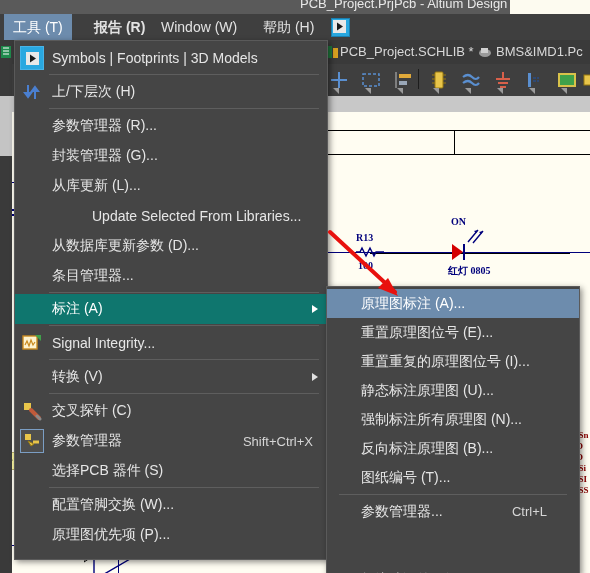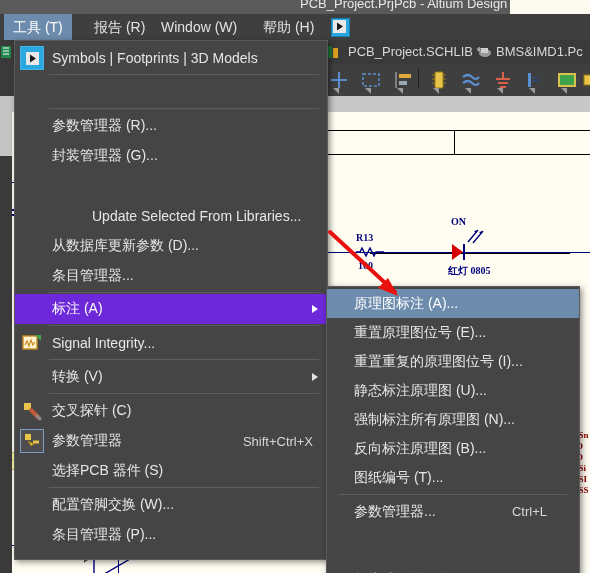--- a/index.html
+++ b/index.html
@@ -111,21 +111,21 @@
   }
   .menu-gutter{
     position:absolute;left:0;top:0;width:34px;height:100%;
     background:#454545;
   }
   .mi{
     position:absolute;left:0;width:312px;height:30px;
     display:flex;align-items:center;
     font-size:14px;color:#e6e6e6;cursor:default;
   }
-  .mi.hl{background:#6d28d9;color:#ffffff;}
+  .mi.hl{background:#0f766e;color:#ffffff;}
   .mi .mi-ico{
     width:34px;height:30px;flex:0 0 34px;
     display:flex;align-items:center;justify-content:center;
   }
   .mi .mi-lbl{flex:1;padding-left:3px;white-space:nowrap;}
   .mi .mi-acc{
     padding-right:14px;font-size:13px;color:#d6d6d6;white-space:nowrap;
   }
   .mi .mi-arrow{
     position:absolute;right:9px;top:11px;width:0;height:0;
@@ -146,59 +146,59 @@
     position:absolute;left:326px;top:286px;width:252px;height:287px;
     background:#454545;border:1px solid #5a5a5a;
     box-shadow:2px 2px 6px rgba(0,0,0,.45);
   }
   .smi{
     position:absolute;left:0;width:252px;height:29px;
     display:flex;align-items:center;
     font-size:14px;color:#e6e6e6;cursor:default;
   }
   .smi.hl{background:#6d8cad;color:#ffffff;}
-  .smi .smi-lbl{flex:1;padding-left:27px;white-space:nowrap;}
+  .smi .smi-lbl{flex:1;padding-left:34px;white-space:nowrap;}
   .smi .smi-acc{padding-right:32px;font-size:13px;color:#d6d6d6;}
   .ssep{position:absolute;left:12px;width:228px;height:1px;background:#5e5e5e;}
 
   
   .red-arrow{position:absolute;left:0;top:0;width:590px;height:573px;pointer-events:none;}
 </style>
 </head>
 <body>
 
 <div id="app-root">
 
   <div class="titlebar">
     <div class="titlebar-text">PCB_Project.PrjPcb - Altium Design</div>
   </div>
 
   <div class="menubar">
     <div class="menu-item" style="left:0px;">) </div>
     <div class="menu-item active" style="left:4px;">工具 (T)</div>
-    <div class="menu-item" style="left:85px;">报告 (R)</div>
+    <div class="menu-item" style="left:85px;font-weight:bold;">报告 (R)</div>
     <div class="menu-item" style="left:152px;">Window (W)</div>
     <div class="menu-item" style="left:254px;">帮助 (H)</div>
 
     <span style="position:absolute;left:331px;top:4px;width:17px;height:17px;background:#29a8e0;border:1px solid #1b7fb0;">
       <svg width="15" height="15" viewBox="0 0 15 15" style="display:block;">
         <rect x="1" y="1" width="13" height="13" fill="#e8e8e8"></rect>
         <polygon points="5,3.5 11,7.5 5,11.5" fill="#1a1a1a"></polygon>
       </svg>
     </span>
   </div>
 
   <div class="tabstrip">
     <span style="position:absolute;left:327px;top:5px;width:12px;height:14px;">
       <svg width="12" height="14" viewBox="0 0 12 14">
           <rect x="1" y="1" width="4" height="12" fill="#1f7a3d"></rect>
           <rect x="6" y="3" width="5" height="10" fill="#d8a020"></rect>
         </svg>
     </span>
-    <div class="tab" style="left:340px;margin-left:8px;">PCB_Project.SCHLIB *</div>
+    <div class="tab" style="left:340px;">PCB_Project.SCHLIB *</div>
     <span style="position:absolute;left:478px;top:6px;width:14px;height:12px;">
       <svg width="14" height="12" viewBox="0 0 14 12">
           <ellipse cx="7" cy="7" rx="6" ry="4" fill="#9a9a9a"></ellipse>
           <rect x="3" y="2" width="7" height="5" fill="#cfcfcf"></rect>
         </svg>
     </span>
     <div class="tab" style="left:496px;text-align:right;">BMS&amp;IMD1.Pc</div>
   </div>
 
   <div class="toolbar2">
@@ -358,29 +358,42 @@
         <svg width="15" height="15" viewBox="0 0 15 15">
             <rect x="1" y="1" width="13" height="13" fill="#e8e8e8"></rect>
             <polygon points="5,3.5 11,7.5 5,11.5" fill="#1a1a1a"></polygon>
           </svg>
       </span>
     </span>
     <span class="mi-lbl">Symbols | Footprints | 3D Models</span>
   </div>
   <div class="sep" style="top:33px;"></div>
 
+  <div class="mi" style="top:36px;">
+    <span class="mi-ico">
+      <svg width="18" height="18" viewBox="0 0 18 18">
+        <path d="M5 2 v10 M5 14 l-3-4 h6 z" fill="#4a7fd0" stroke="#4a7fd0" stroke-width="2"></path>
+        <path d="M12 16 v-10 M12 4 l3 4 h-6 z" fill="#4a7fd0" stroke="#4a7fd0" stroke-width="2"></path>
+      </svg>
+    </span>
+    <span class="mi-lbl">上/下层次 (H)</span>
+  </div>
   <div class="sep" style="top:67px;"></div>
 
   <div class="mi" style="top:70px;">
     <span class="mi-ico"></span>
     <span class="mi-lbl">参数管理器 (R)...</span>
   </div>
   <div class="mi" style="top:100px;">
     <span class="mi-ico"></span>
     <span class="mi-lbl">封装管理器 (G)...</span>
+  </div>
+  <div class="mi" style="top:130px;">
+    <span class="mi-ico"></span>
+    <span class="mi-lbl">从库更新 (L)...</span>
   </div>
   <div class="mi" style="top:160px;padding-left:40px;">
     <span class="mi-ico"></span>
     <span class="mi-lbl">Update Selected From Libraries...</span>
   </div>
   <div class="mi" style="top:190px;">
     <span class="mi-ico"></span>
     <span class="mi-lbl">从数据库更新参数 (D)...</span>
   </div>
   <div class="mi" style="top:220px;">
@@ -446,21 +459,21 @@
   </div>
   <div class="sep" style="top:446px;"></div>
 
   <div class="mi" style="top:449px;">
     <span class="mi-ico"></span>
     <span class="mi-lbl">配置管脚交换 (W)...</span>
   </div>
 
   <div class="mi" style="top:479px;">
     <span class="mi-ico"></span>
-    <span class="mi-lbl">条目管理器 (P)...</span>
+    <span class="mi-lbl">原理图优先项 (P)...</span>
   </div>
 </div>
 
 <div class="submenu">
   <div class="smi hl" style="top:2px;">
     <span class="smi-lbl">原理图标注 (A)...</span>
   </div>
   <div class="smi" style="top:31px;">
     <span class="smi-lbl">重置原理图位号 (E)...</span>
   </div>

